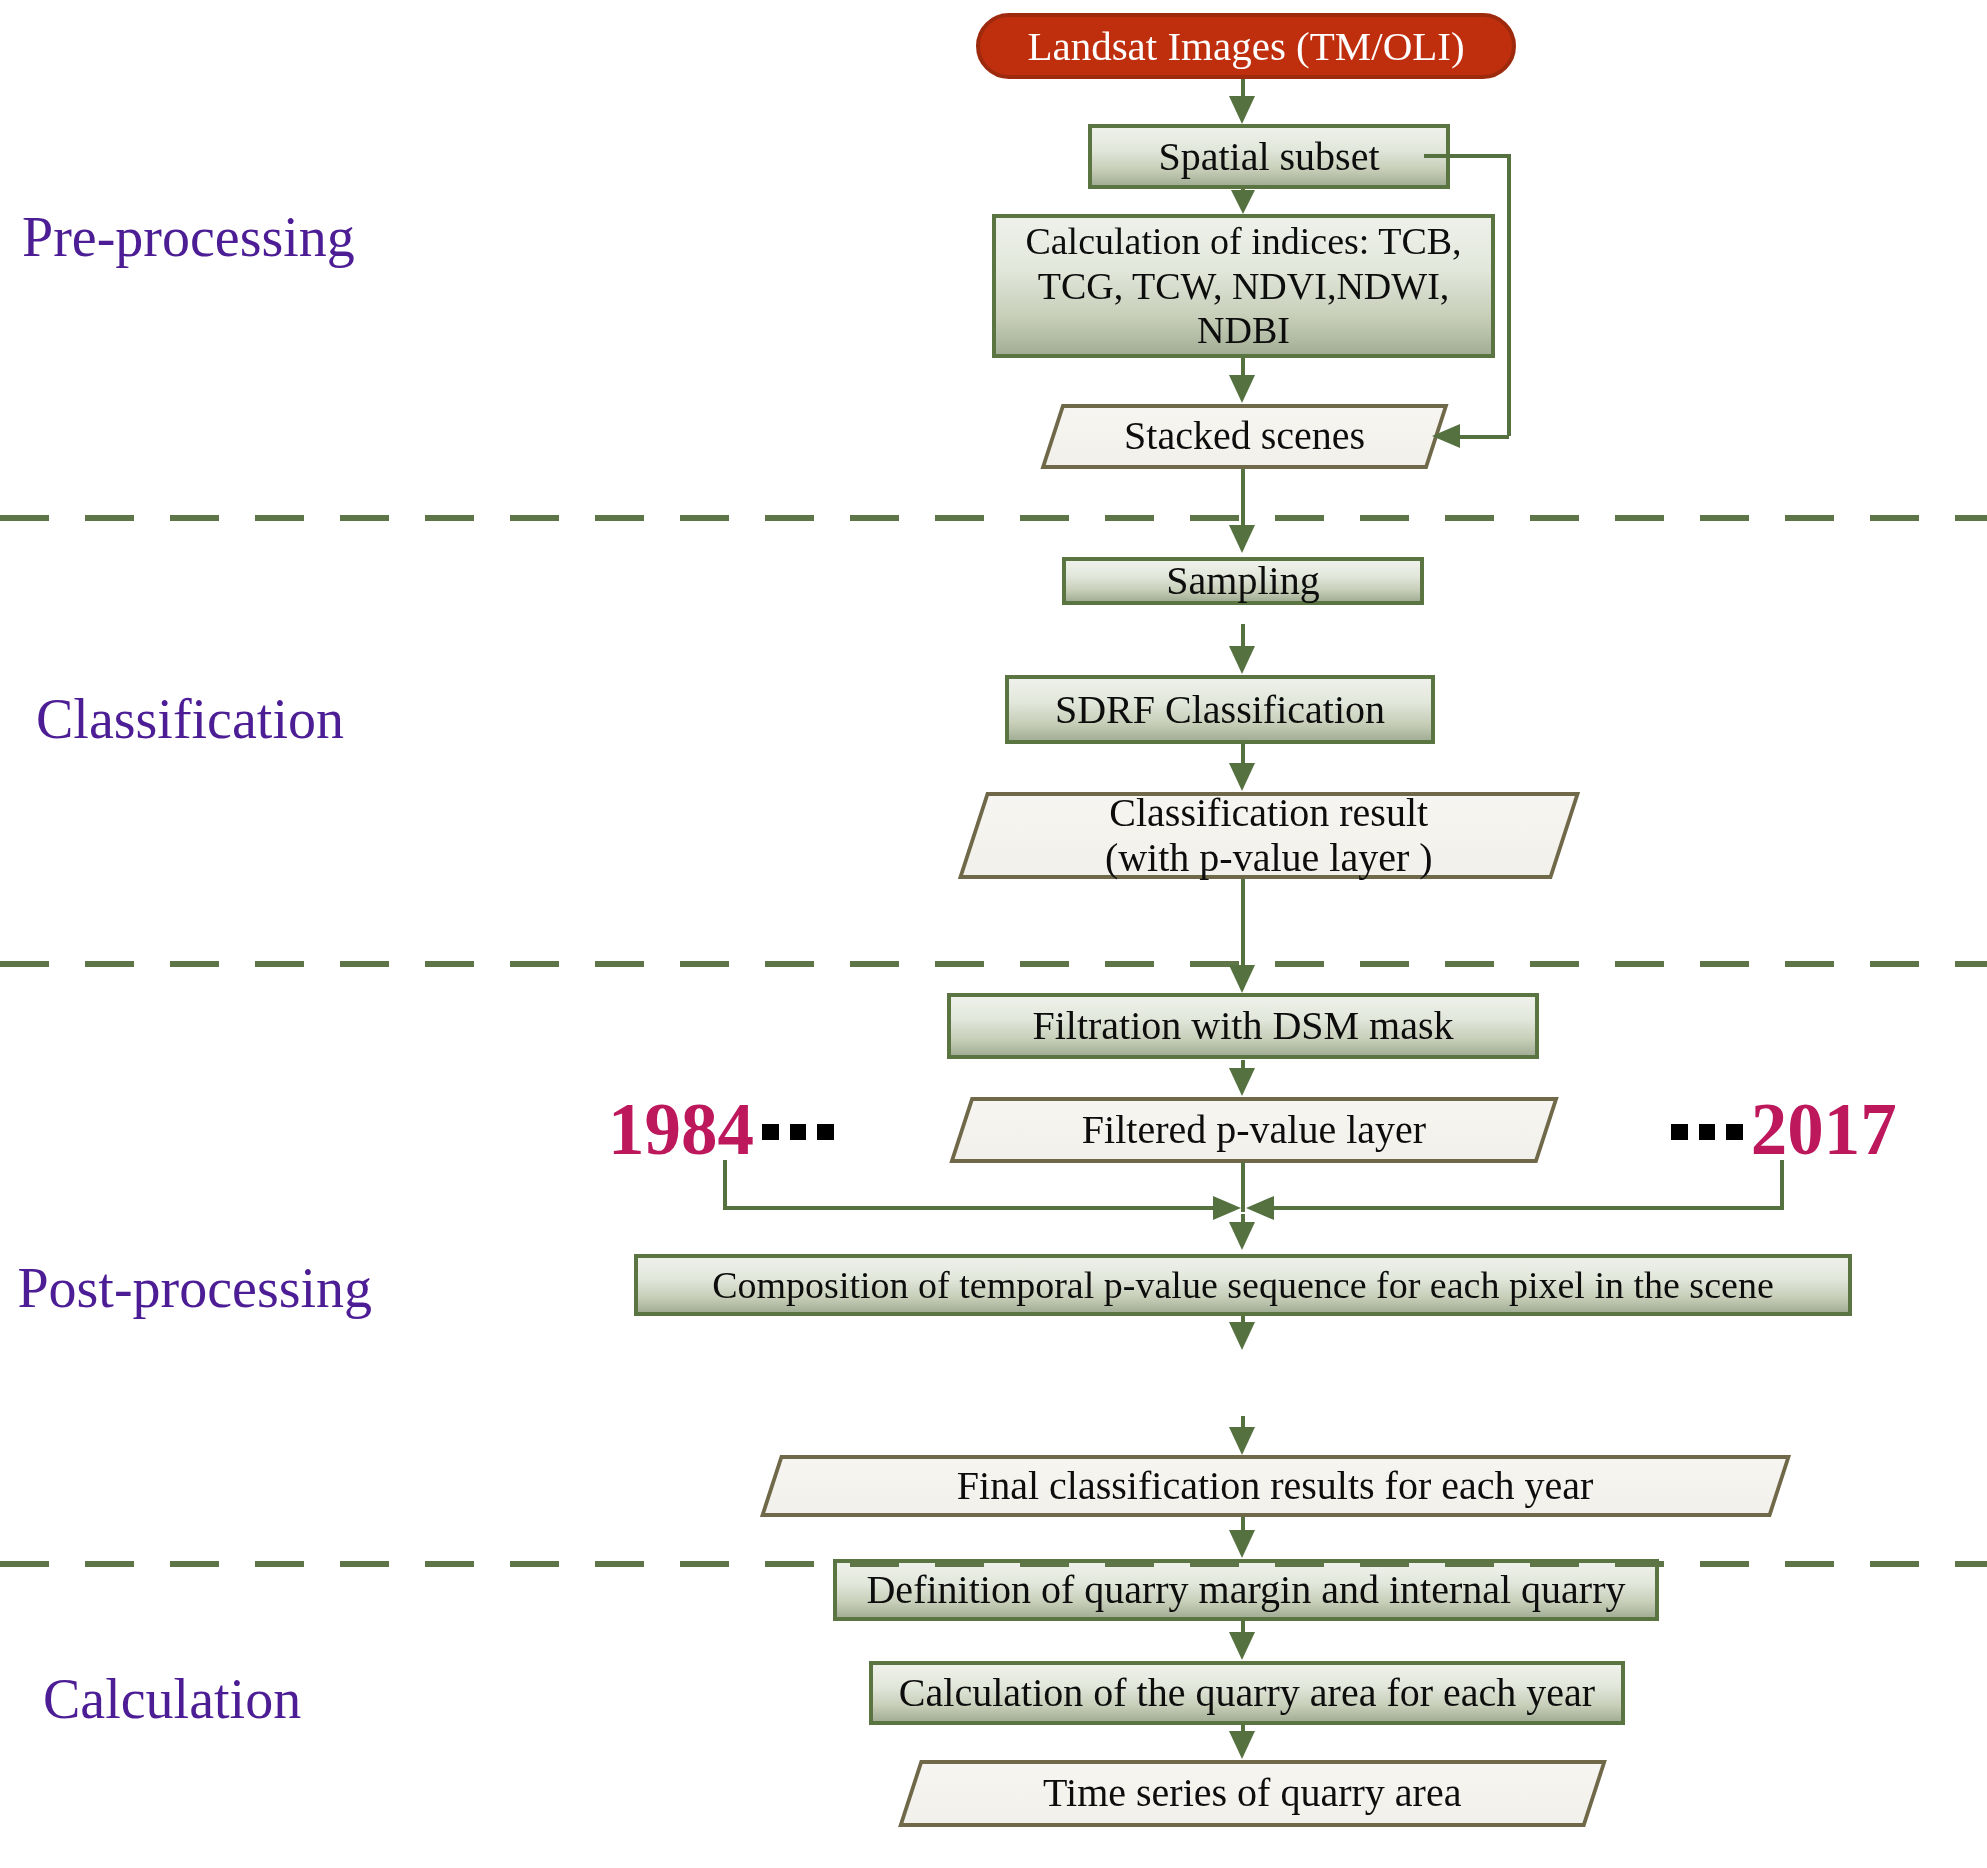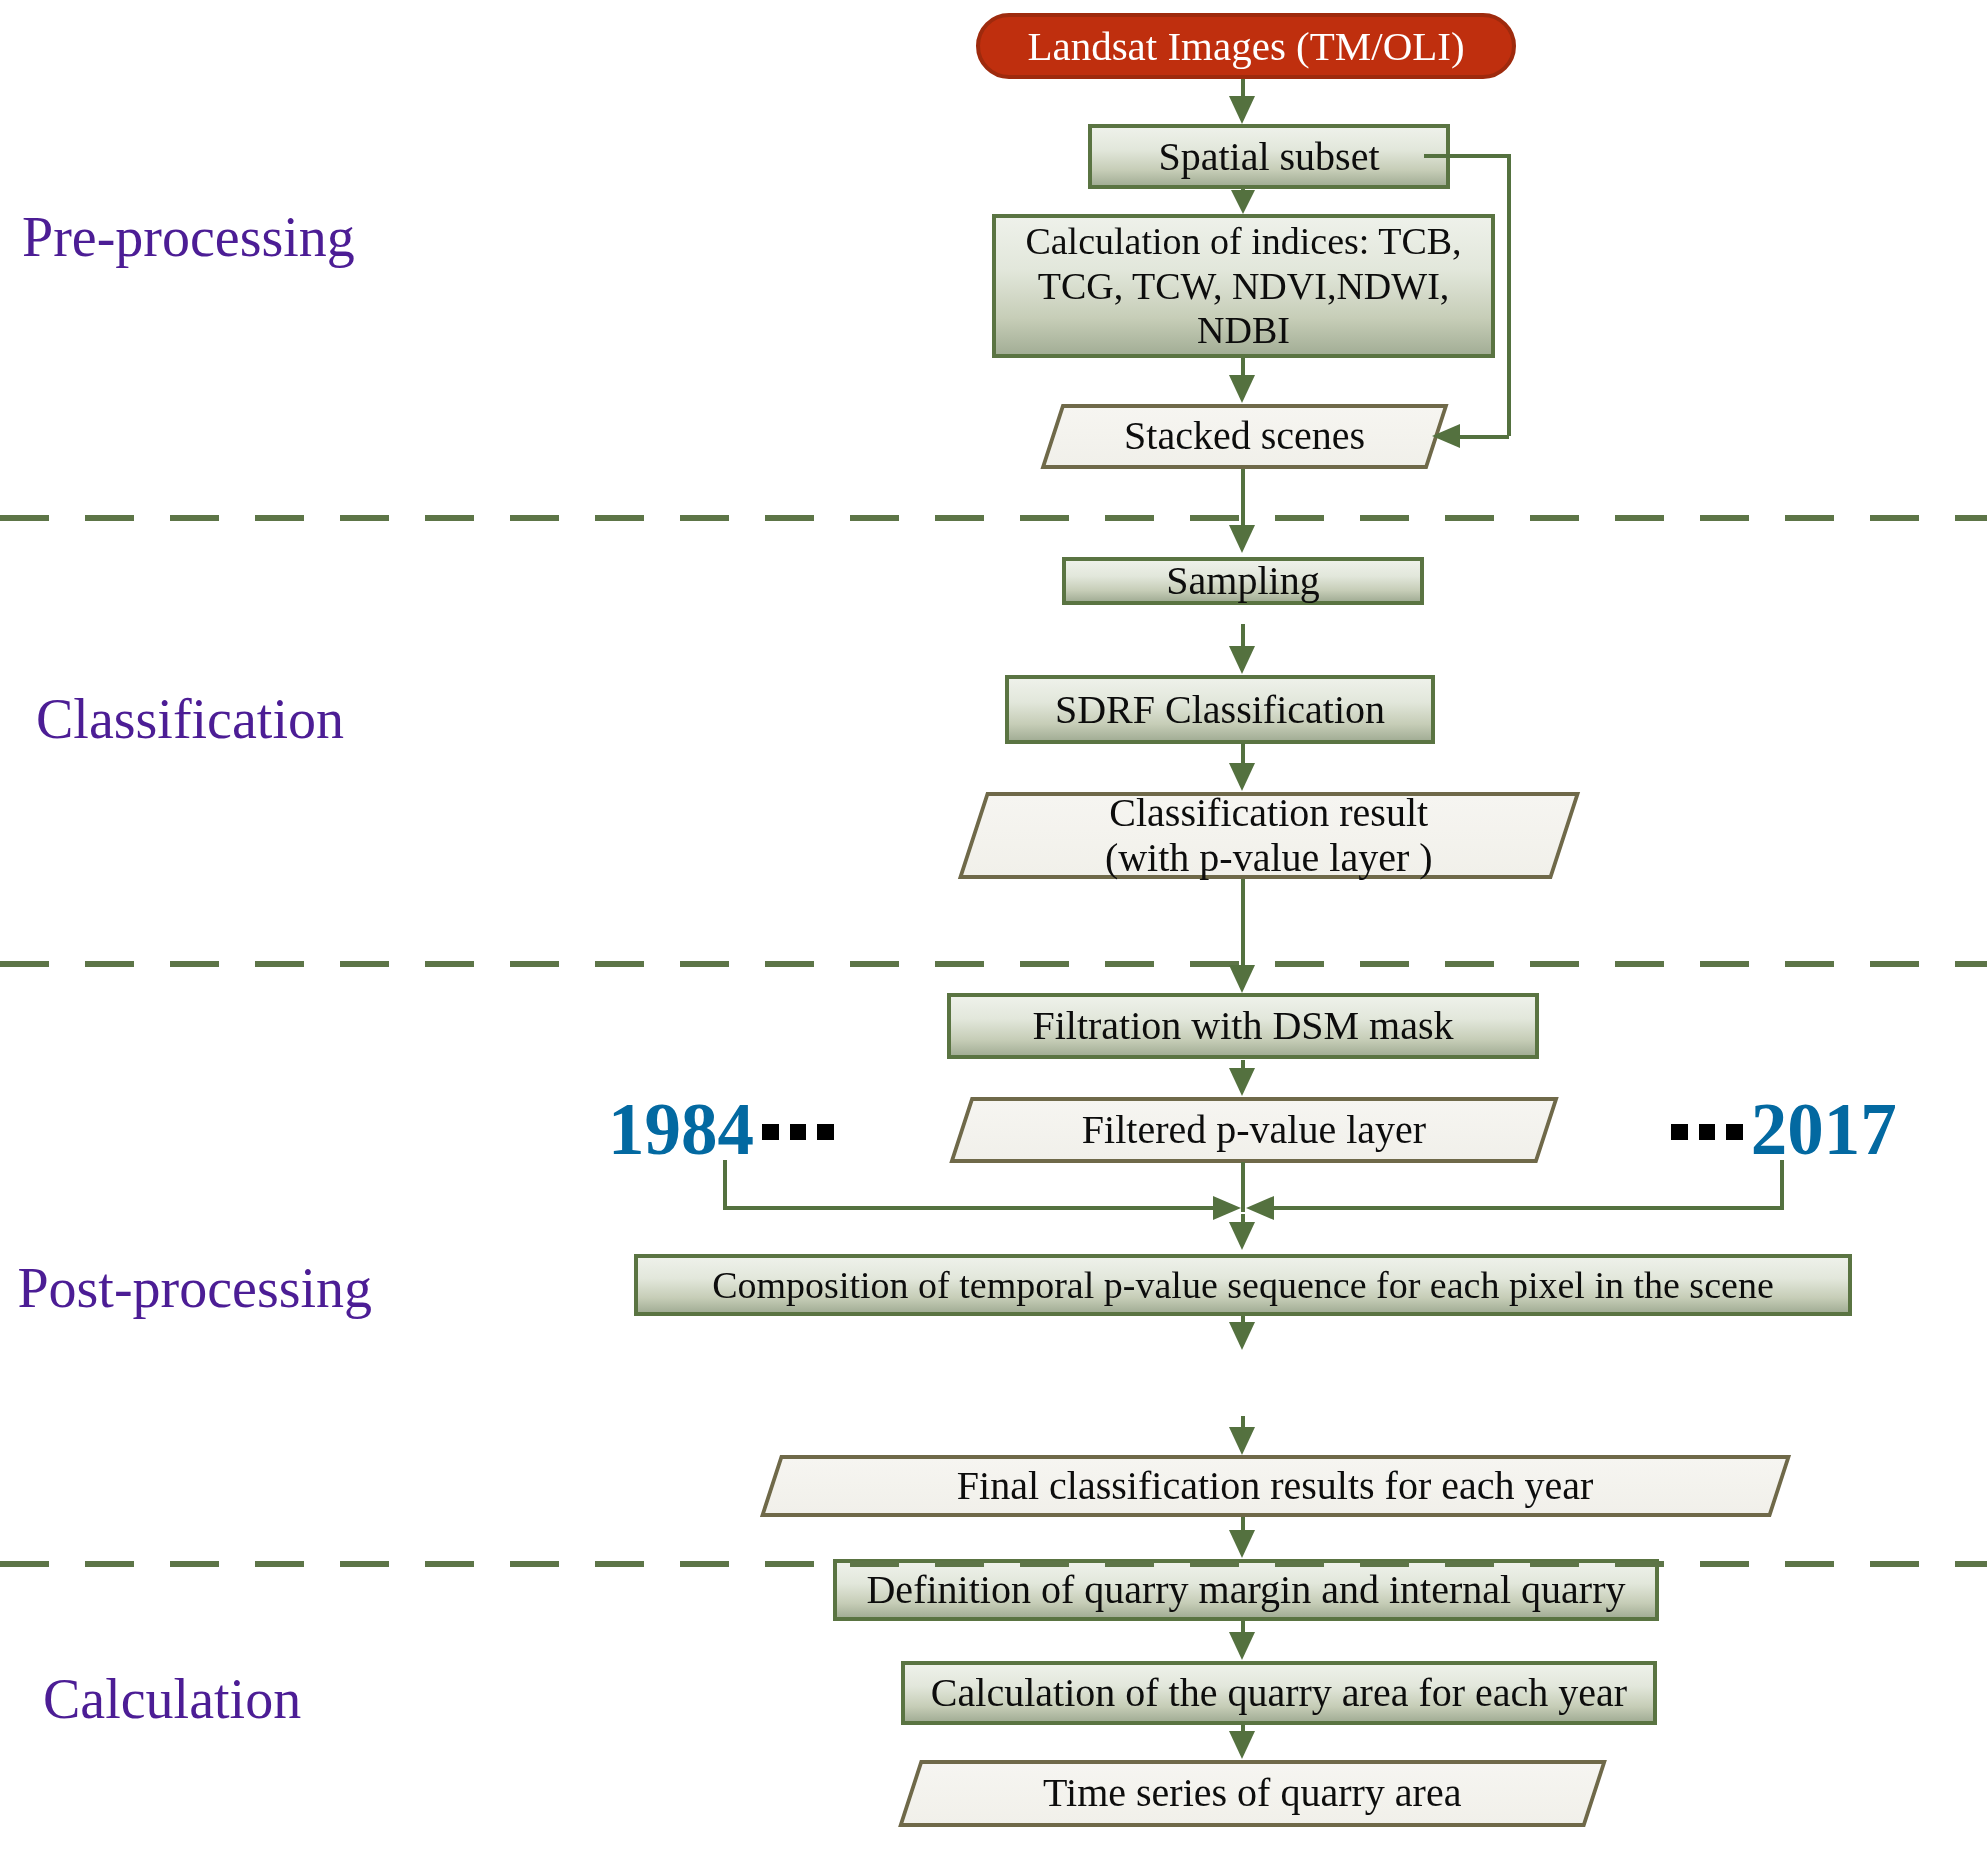--- a/index.html
+++ b/index.html
@@ -42,21 +42,21 @@
   .hline{position:absolute;height:4px;background:#54713f;z-index:4;}
   
   .head-down{position:absolute;width:0;height:0;z-index:4;
     border-left:13.4px solid rgba(0,0,0,0);border-right:13.4px solid rgba(0,0,0,0);border-top:28.4px solid #54713f;}
   .head-down.sm{border-left-width:12px;border-right-width:12px;border-top-width:24px;}
   .head-left{position:absolute;width:0;height:0;z-index:4;
     border-top:12px solid rgba(0,0,0,0);border-bottom:12px solid rgba(0,0,0,0);border-right:28.4px solid #54713f;}
   .head-right{position:absolute;width:0;height:0;z-index:4;
     border-top:12px solid rgba(0,0,0,0);border-bottom:12px solid rgba(0,0,0,0);border-left:28.4px solid #54713f;}
   
-  .year{position:absolute;z-index:2;display:flex;align-items:center;font-weight:bold;font-size:73px;color:#0369a1;}
+  .year{position:absolute;z-index:2;display:flex;align-items:center;font-weight:bold;font-size:73px;color:#be185d;}
   .dots{display:flex;align-items:center;margin:0 8px;gap:11px;padding-top:4.7px;}
   .sq{width:16.6px;height:16.6px;background:#000;}
 </style>
 </head>
 <body>
 
 <div class="canvas">
 
   <div class="section-label" style="left:22px;top:207px;">Pre-processing</div>
   <div class="section-label" style="left:36px;top:689px;">Classification</div>
@@ -113,21 +113,21 @@
 
   <div class="pbox" style="left:634px;top:1254px;width:1218px;height:62px;font-size:38px;">Composition of temporal p-value sequence for each pixel in the scene</div>
 
 
   <div class="ppar" style="left:770px;top:1455px;width:1011px;height:62px;">
     <div class="unskew">Final classification results for each year</div>
   </div>
 
   <div class="pbox" style="left:833px;top:1559px;width:826px;height:62px;">Definition of  quarry margin and internal quarry</div>
 
-  <div class="pbox" style="left:869px;top:1661px;width:756px;height:64px;margin-left:32px;">Calculation of the quarry area for each year</div>
+  <div class="pbox" style="left:869px;top:1661px;width:756px;height:64px;">Calculation of the quarry area for each year</div>
 
   <div class="ppar" style="left:909px;top:1760px;width:687px;height:67px;">
     <div class="unskew">Time series of quarry area</div>
   </div>
 
   <div class="vline" style="left:1241px;top:79px;height:20.5px;"></div>
   <div class="head-down" style="left:1229px;top:96px;"></div>
 
   <div class="vline" style="left:1241px;top:189px;height:6.3px;"></div>
   <div class="head-down sm" style="left:1231px;top:190px;"></div>

